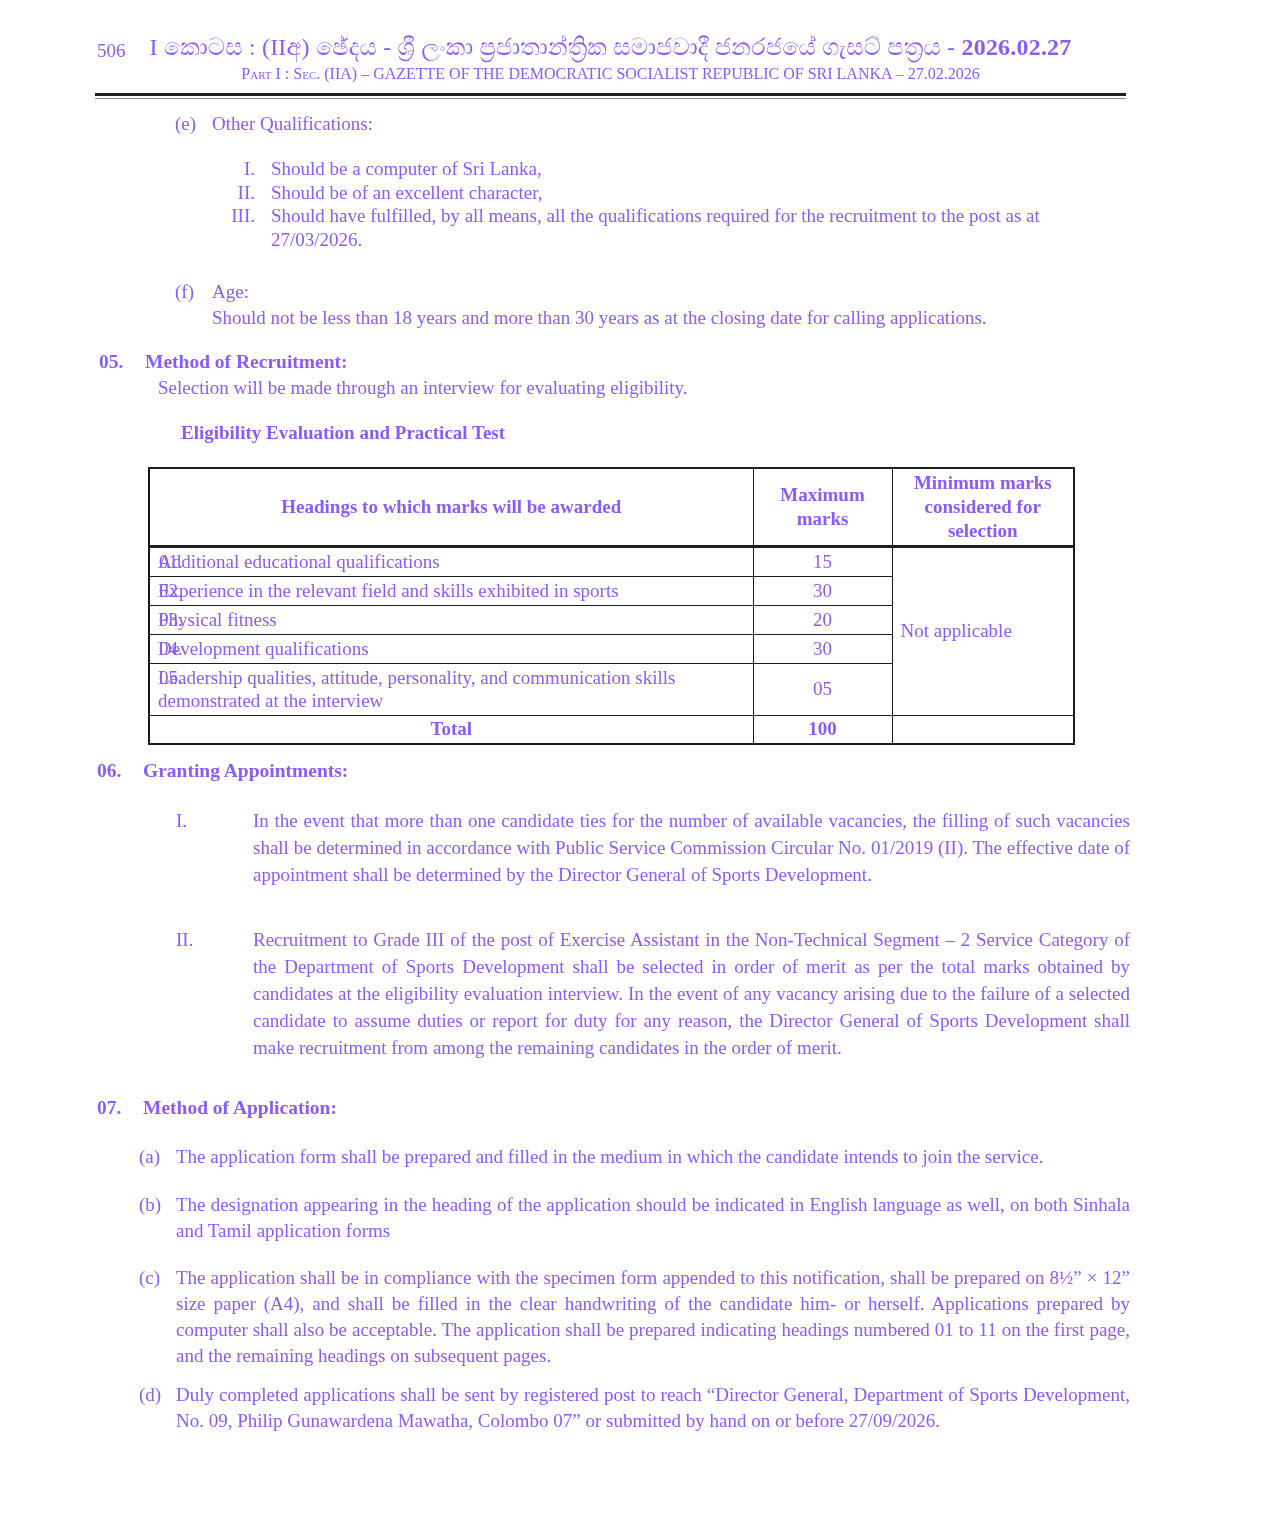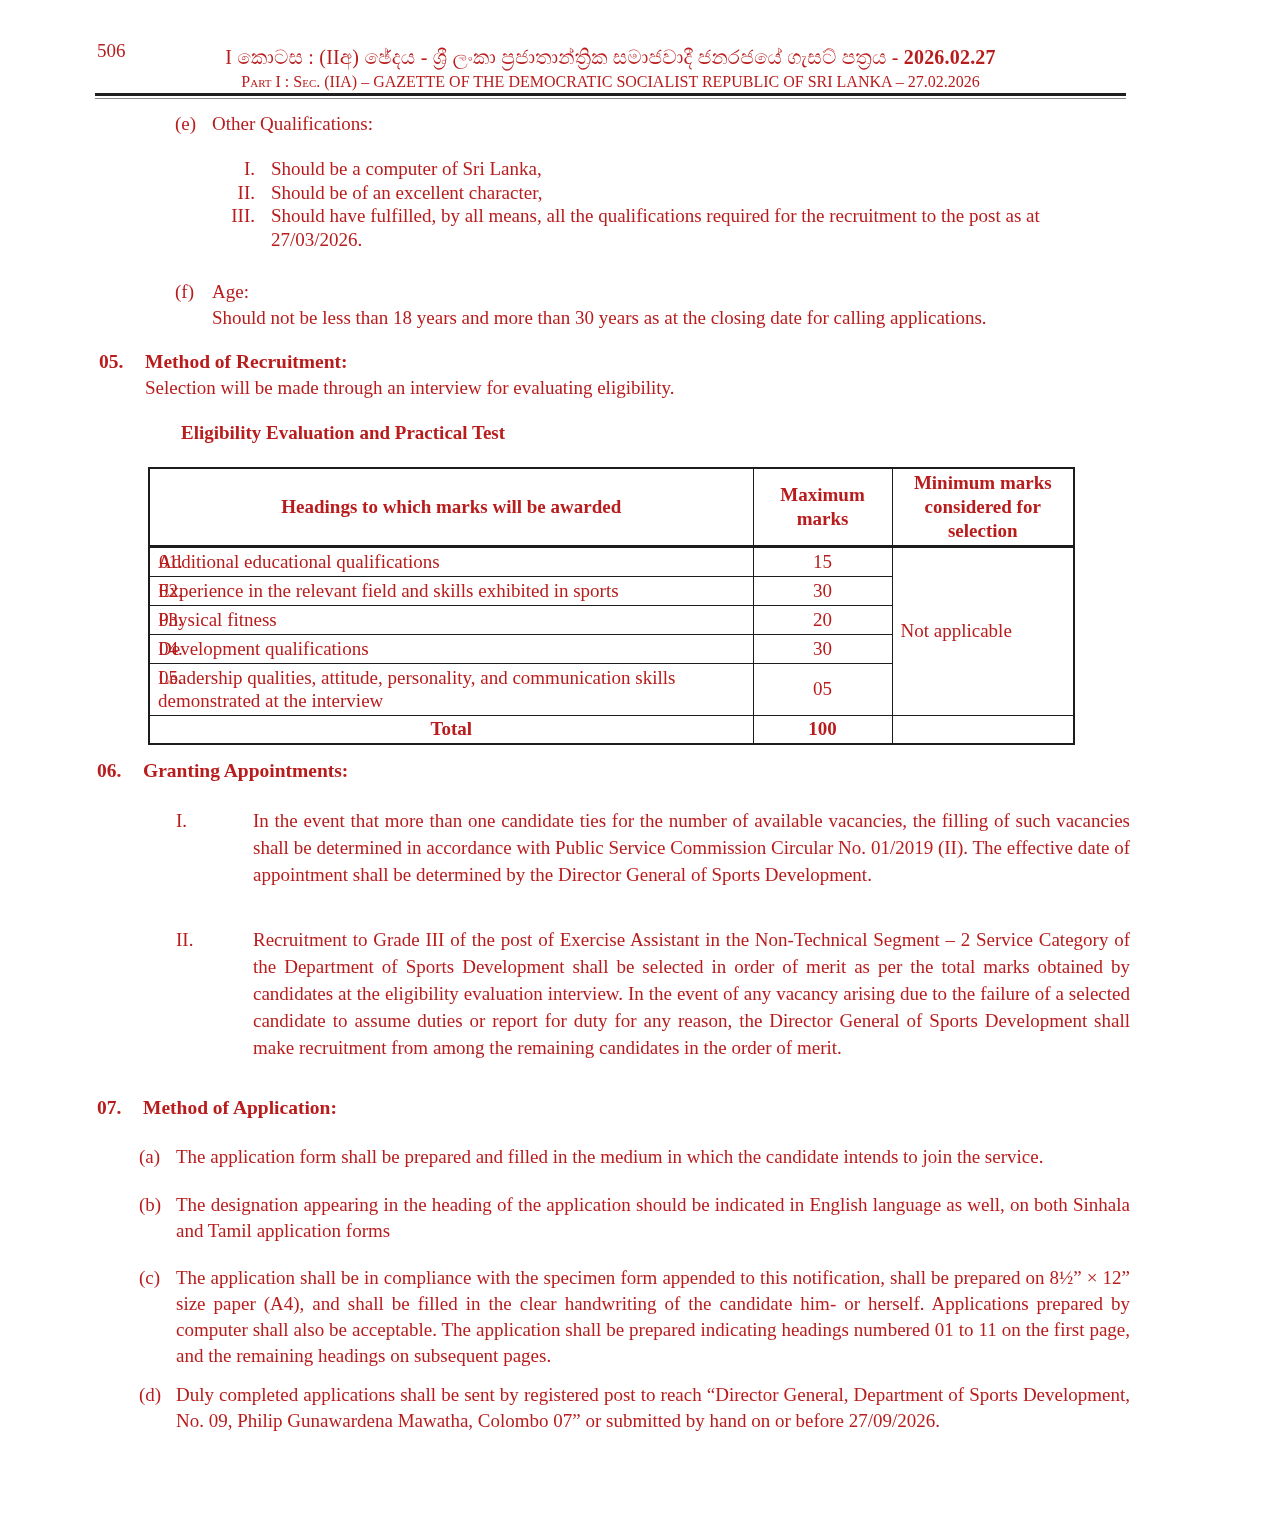--- a/index.html
+++ b/index.html
@@ -1,30 +1,30 @@
 <!DOCTYPE html>
 <html><head>
 <meta charset="utf-8">
 <style>
   html,body { margin:0; padding:0; background:#ffffff; }
   .page {
     position:relative;
     width:1275px; height:1520px;
     background:#ffffff;
-    color:#b91c1c;
+    color:#8b5cf6;
     font-family:"Liberation Serif","DejaVu Serif",serif;
     font-size:19px;
     overflow:hidden;
   }
   .abs { position:absolute; }
 
   
   .pagenum { left:97px; top:40px; font-size:19px; }
   .hdr { left:95px; top:34px; width:1031px; text-align:center; }
-  .hdr-si { font-size:20px; letter-spacing:0.2px; white-space:nowrap;margin-top:12px; }
+  .hdr-si { font-size:24px; letter-spacing:0.2px; white-space:nowrap; }
   .hdr-si .date { font-weight:bold; }
   .hdr-en { font-size:16px; margin-top:4px; white-space:nowrap; }
   .sc { font-variant:small-caps; }
   .rule { left:95px; top:93px; width:1031px; height:2px;
           border-top:3px solid #1f1f1f; border-bottom:1px solid #8a8a8a; }
 
   
   .lettersec { display:flex; }
   .letter { width:37px; flex-shrink:0; }
   .numhead { display:flex; font-weight:bold; font-size:19.5px; }
@@ -98,21 +98,21 @@
   <div class="abs lettersec" style="left:175px; top:281px;">
     <span class="letter">(f)</span>
     <span>Age:</span>
   </div>
   <div class="abs" style="left:212px; top:307px; width:920px;">Should not be less than 18 years and more than 30 years as at the closing date for calling applications.</div>
 
   <div class="abs numhead" style="left:99px; top:351px;">
     <span class="n">05.</span>
     <span>Method of Recruitment:</span>
   </div>
-  <div class="abs" style="left:145px; top:377px; width:990px;">Selection will be made through an interview for evaluating eligibility.</div>
+  <div class="abs" style="left:158px; top:377px; width:990px;">Selection will be made through an interview for evaluating eligibility.</div>
   <div class="abs bold" style="left:145px; top:422px;">Eligibility Evaluation and Practical Test</div>
 
   <table class="marks abs" style="left:148px; top:467px;">
     <colgroup>
         <col class="c1">
         <col class="c2">
         <col class="c3">
       </colgroup>
     <thead>
       <tr>

